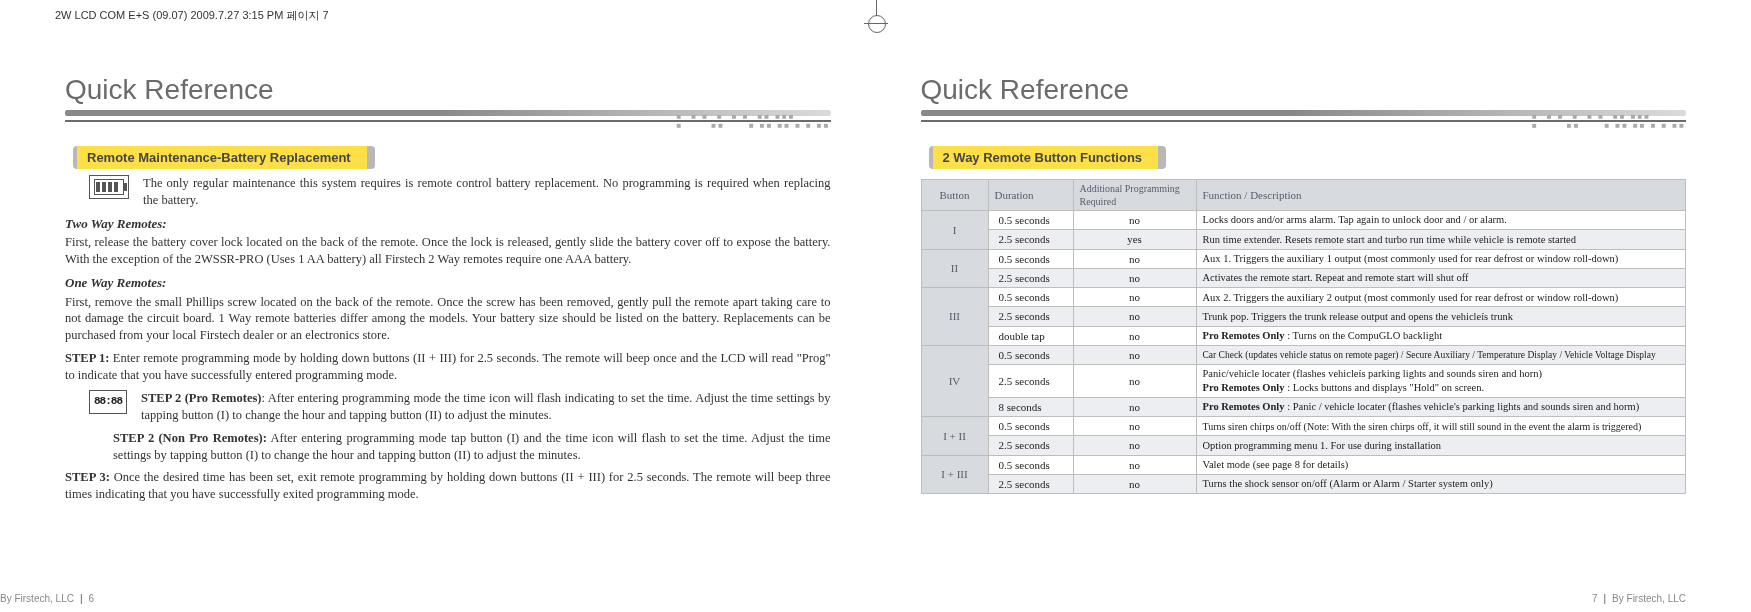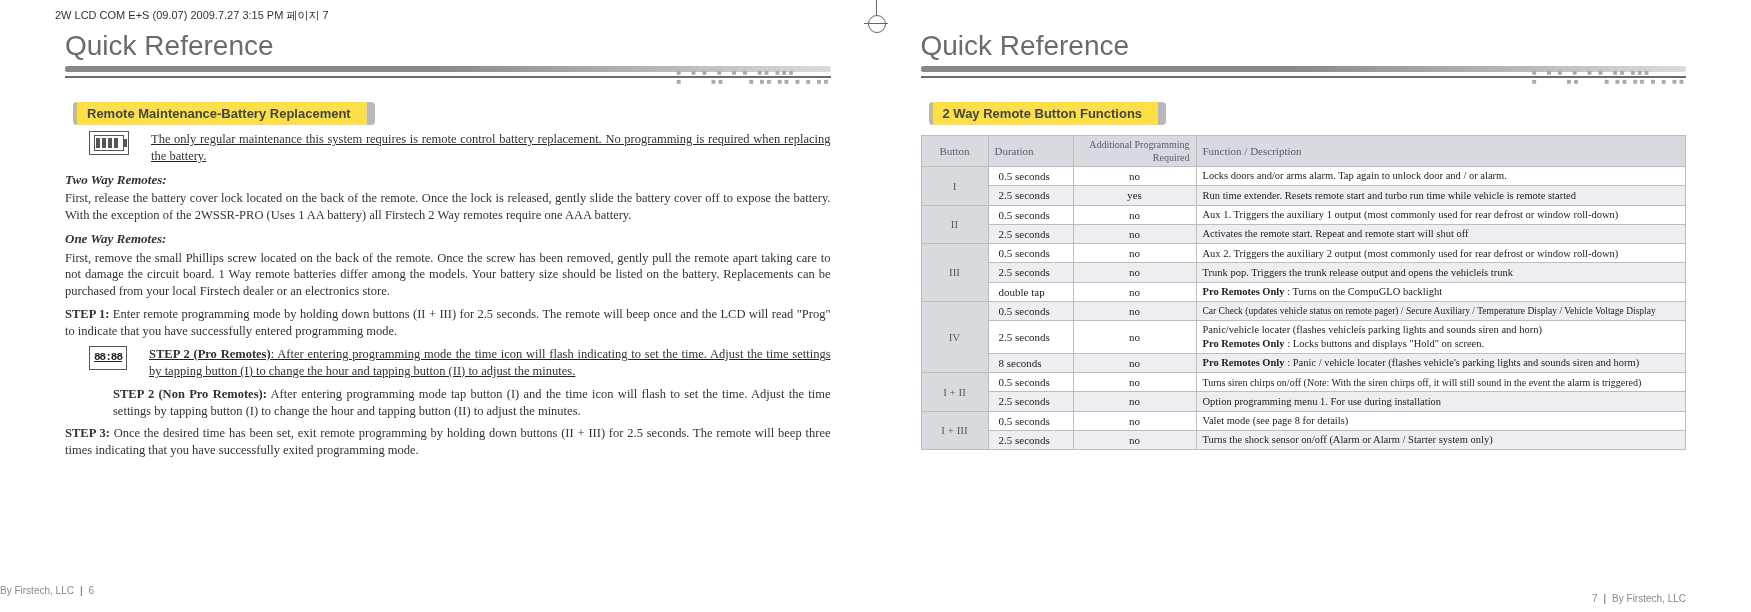--- a/index.html
+++ b/index.html
@@ -41,21 +41,21 @@
   .crop-center-h::after {
     content: "";
     position: absolute;
     top:23px; left:-12px;
     width:24px;height:1px;background:#666;
   }
   .spread {
     display: flex;
     width: 1751px;
     height: 612px;
-    padding-top: 20px;
+    padding-top: 64px;
     box-sizing: border-box;
   }
   .page {
     width: 50%;
     padding: 10px 45px 0 65px;
     box-sizing: border-box;
     position: relative;
   }
   .page.right { padding: 10px 65px 0 45px; }
   .qr-title {
@@ -119,24 +119,24 @@
     font-size:11px;
     height:18px;
     line-height:16px;
     margin-left:24px;
   }
   .icon-batt{
     display:inline-block;width:28px;height:14px;border:1.5px solid #555;position:relative;vertical-align:middle;
   }
   .icon-batt::after{content:"";position:absolute;right:-4px;top:3px;width:3px;height:8px;background:#555;}
   .icon-batt span{display:inline-block;width:4px;height:10px;background:#555;margin:2px 1px 0 1px;}
-  .with-icon { display:flex; gap:16px; align-items:flex-start;text-decoration:underline;}
+  .with-icon { display:flex; gap:8px; align-items:flex-start;}
   .with-icon .body-text{flex:1;}
   .footer-l {
-    position:absolute; bottom:16px; left:0;
+    position:absolute; bottom:8px; left:0;
     font-size:10px; color:#888; font-family: Arial, sans-serif;
   }
   .footer-r {
     position:absolute; bottom:8px; right:65px;
     font-size:10px; color:#888; font-family: Arial, sans-serif;
   }
   .footer-l .sep, .footer-r .sep{margin:0 6px;color:#555;}
 
   
   table.func {
@@ -153,21 +153,21 @@
   }
   table.func th {
     background: #d7dbe0;
     color: #5a5a6a;
     font-weight: normal;
     text-align: left;
     font-family: Georgia, serif;
   }
   table.func th.btn-h{width:54px;text-align:center;}
   table.func th.dur-h{width:72px;}
-  table.func th.ap-h{width:110px;text-align:right;font-size:10px;font-family:Liberation Serif, serif;}
+  table.func th.ap-h{width:110px;text-align:left;font-size:10px;font-family:Liberation Serif, serif;}
   table.func td.btn {
     background:#d7dbe0; text-align:center; color:#5a5a6a;
   }
   table.func td.dur { text-align:left; padding-left:10px;}
   table.func td.ap { text-align:center;}
   table.func td.desc { font-size:10.5px;margin-left:44px;}
   table.func tr.shade td:not(.btn){ background:#edeef1;}
 </style>
 </head>
 <body>

